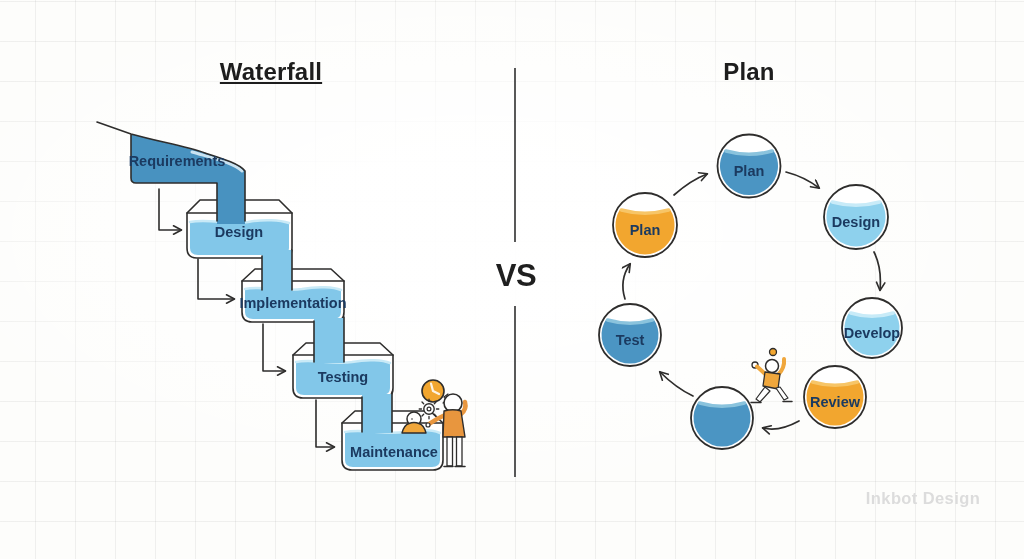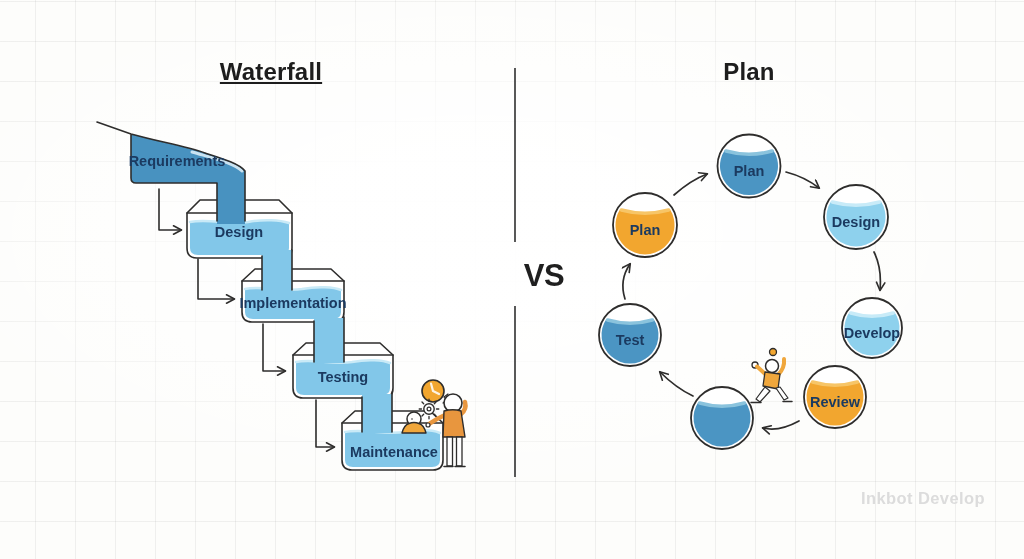--- a/index.html
+++ b/index.html
@@ -25,21 +25,21 @@
   }
   .panel-title{
     position:absolute;top:58px;width:240px;
     text-align:center;
     font-size:24px;font-weight:700;color:#1d1d1d;
     letter-spacing:0.2px;
   }
   .title-left{left:151px;text-decoration:underline;}
   .title-right{left:629px;}
   .vs-label{
-    position:absolute;left:504px;top:258px;width:80px;
+    position:absolute;left:476px;top:258px;width:80px;
     text-align:center;
     font-size:31px;font-weight:800;color:#1f1f1f;
     letter-spacing:-0.5px;
   }
   .watermark{
     position:absolute;left:823px;top:489px;width:200px;
     text-align:center;
     font-size:16.5px;font-weight:700;color:#dcdcdc;
     letter-spacing:0.4px;
   }
@@ -228,14 +228,14 @@
         <path d="M765,387 L756,399 L760,402 L770,391 Z" fill="#ffffff" stroke="#2e2d2c" stroke-width="1.2"></path>
         <path d="M776,388 L784,400 L788,398 L780,387 Z" fill="#ffffff" stroke="#2e2d2c" stroke-width="1.2"></path>
         <path d="M751,402.5 h10 M783,401.5 h9" stroke="#2e2d2c" stroke-width="1.5" fill="none"></path>
       </g>
     </g>
   </svg>
 
   <div class="panel-title title-left">Waterfall</div>
   <div class="panel-title title-right">Plan</div>
   <div class="vs-label">VS</div>
-  <div class="watermark">Inkbot Develop</div>
+  <div class="watermark">Inkbot Design</div>
 </div>
 
 </body></html>

